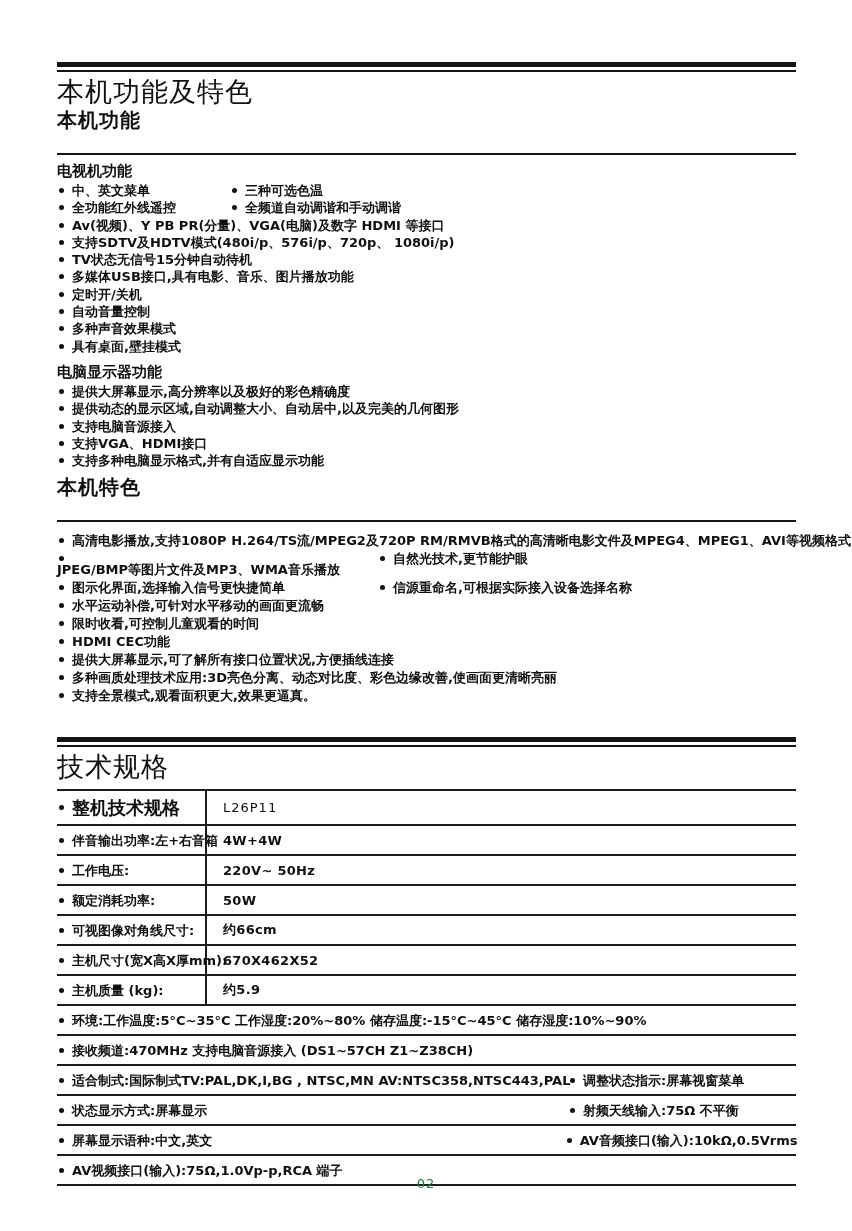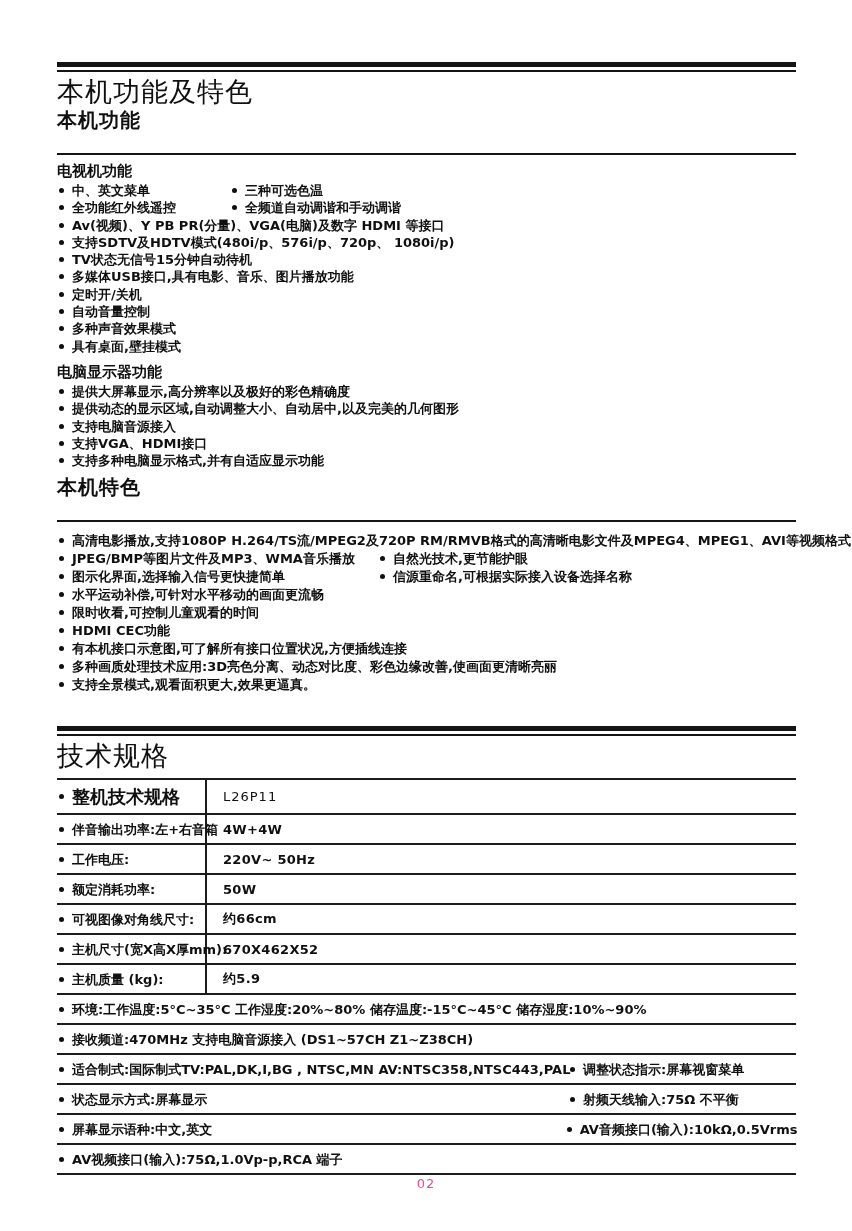--- a/index.html
+++ b/index.html
@@ -35,21 +35,21 @@
   .slbl{width:148px;flex:0 0 148px;border-right:2px solid #1c1c1c;
     display:flex;align-items:center;}
   .sval{flex:1;padding-left:16px;display:flex;align-items:center;}
   .sval span{font-size:13px;font-weight:bold;letter-spacing:0.3px;}
   .sval span.sval-model{font-weight:normal;letter-spacing:1px;}
   .srow .bcell{align-items:center;}
   .srow .blt{margin-top:0;}
   .srow-first .btxt{font-size:18px;text-align:right;}
   .srow.full .bcell,.srow.pair .bcell{height:100%;}
   .page-number{position:absolute;top:1176px;left:0;width:100%;
-    text-align:center;font-size:13px;color:#ec4899;letter-spacing:1px;}
+    text-align:center;font-size:13px;color:#15803d;letter-spacing:1px;}
 </style>
 </head>
 <body>
 
 <div class="content">
   <div class="hrule-thick"></div>
   <div class="hrule-thin"></div>
 
   <h1>本机功能及特色</h1>
 
@@ -163,32 +163,32 @@
 
   <h2 class="underlined h2-char">本机特色</h2>
   <div class="blist char" id="list-char">
       <div class="brow">
         <div class="bcell">
           <span class="blt"></span>
           <span class="btxt">高清电影播放,支持1080P H.264/TS流/MPEG2及720P RM/RMVB格式的高清晰电影文件及MPEG4、MPEG1、AVI等视频格式</span>
         </div>
       </div>
       <div class="brow">
+        <div class="bcell" style="width: 321px; flex-direction: column;">
+          <span class="blt"></span>
+          <span class="btxt">JPEG/BMP等图片文件及MP3、WMA音乐播放</span>
+        </div>
+        <div class="bcell">
+          <span class="blt"></span>
+          <span class="btxt">自然光技术,更节能护眼</span>
+        </div>
+      </div>
+      <div class="brow">
         <div class="bcell" style="width: 321px;">
           <span class="blt"></span>
-          <span class="btxt">JPEG/BMP等图片文件及MP3、WMA音乐播放</span>
-        </div>
-        <div class="bcell">
-          <span class="blt"></span>
-          <span class="btxt">自然光技术,更节能护眼</span>
-        </div>
-      </div>
-      <div class="brow">
-        <div class="bcell" style="width: 321px;">
-          <span class="blt"></span>
           <span class="btxt">图示化界面,选择输入信号更快捷简单</span>
         </div>
         <div class="bcell">
           <span class="blt"></span>
           <span class="btxt">信源重命名,可根据实际接入设备选择名称</span>
         </div>
       </div>
       <div class="brow">
         <div class="bcell">
           <span class="blt"></span>
@@ -203,21 +203,21 @@
       </div>
       <div class="brow">
         <div class="bcell">
           <span class="blt"></span>
           <span class="btxt">HDMI CEC功能</span>
         </div>
       </div>
       <div class="brow">
         <div class="bcell">
           <span class="blt"></span>
-          <span class="btxt">有本机接口示意图,可了解所有接口位置状况,方便插线连接</span>
+          <span class="btxt">提供大屏幕显示,可了解所有接口位置状况,方便插线连接</span>
         </div>
       </div>
       <div class="brow">
         <div class="bcell">
           <span class="blt"></span>
           <span class="btxt">多种画质处理技术应用:3D亮色分离、动态对比度、彩色边缘改善,使画面更清晰亮丽</span>
         </div>
       </div>
       <div class="brow">
         <div class="bcell">

